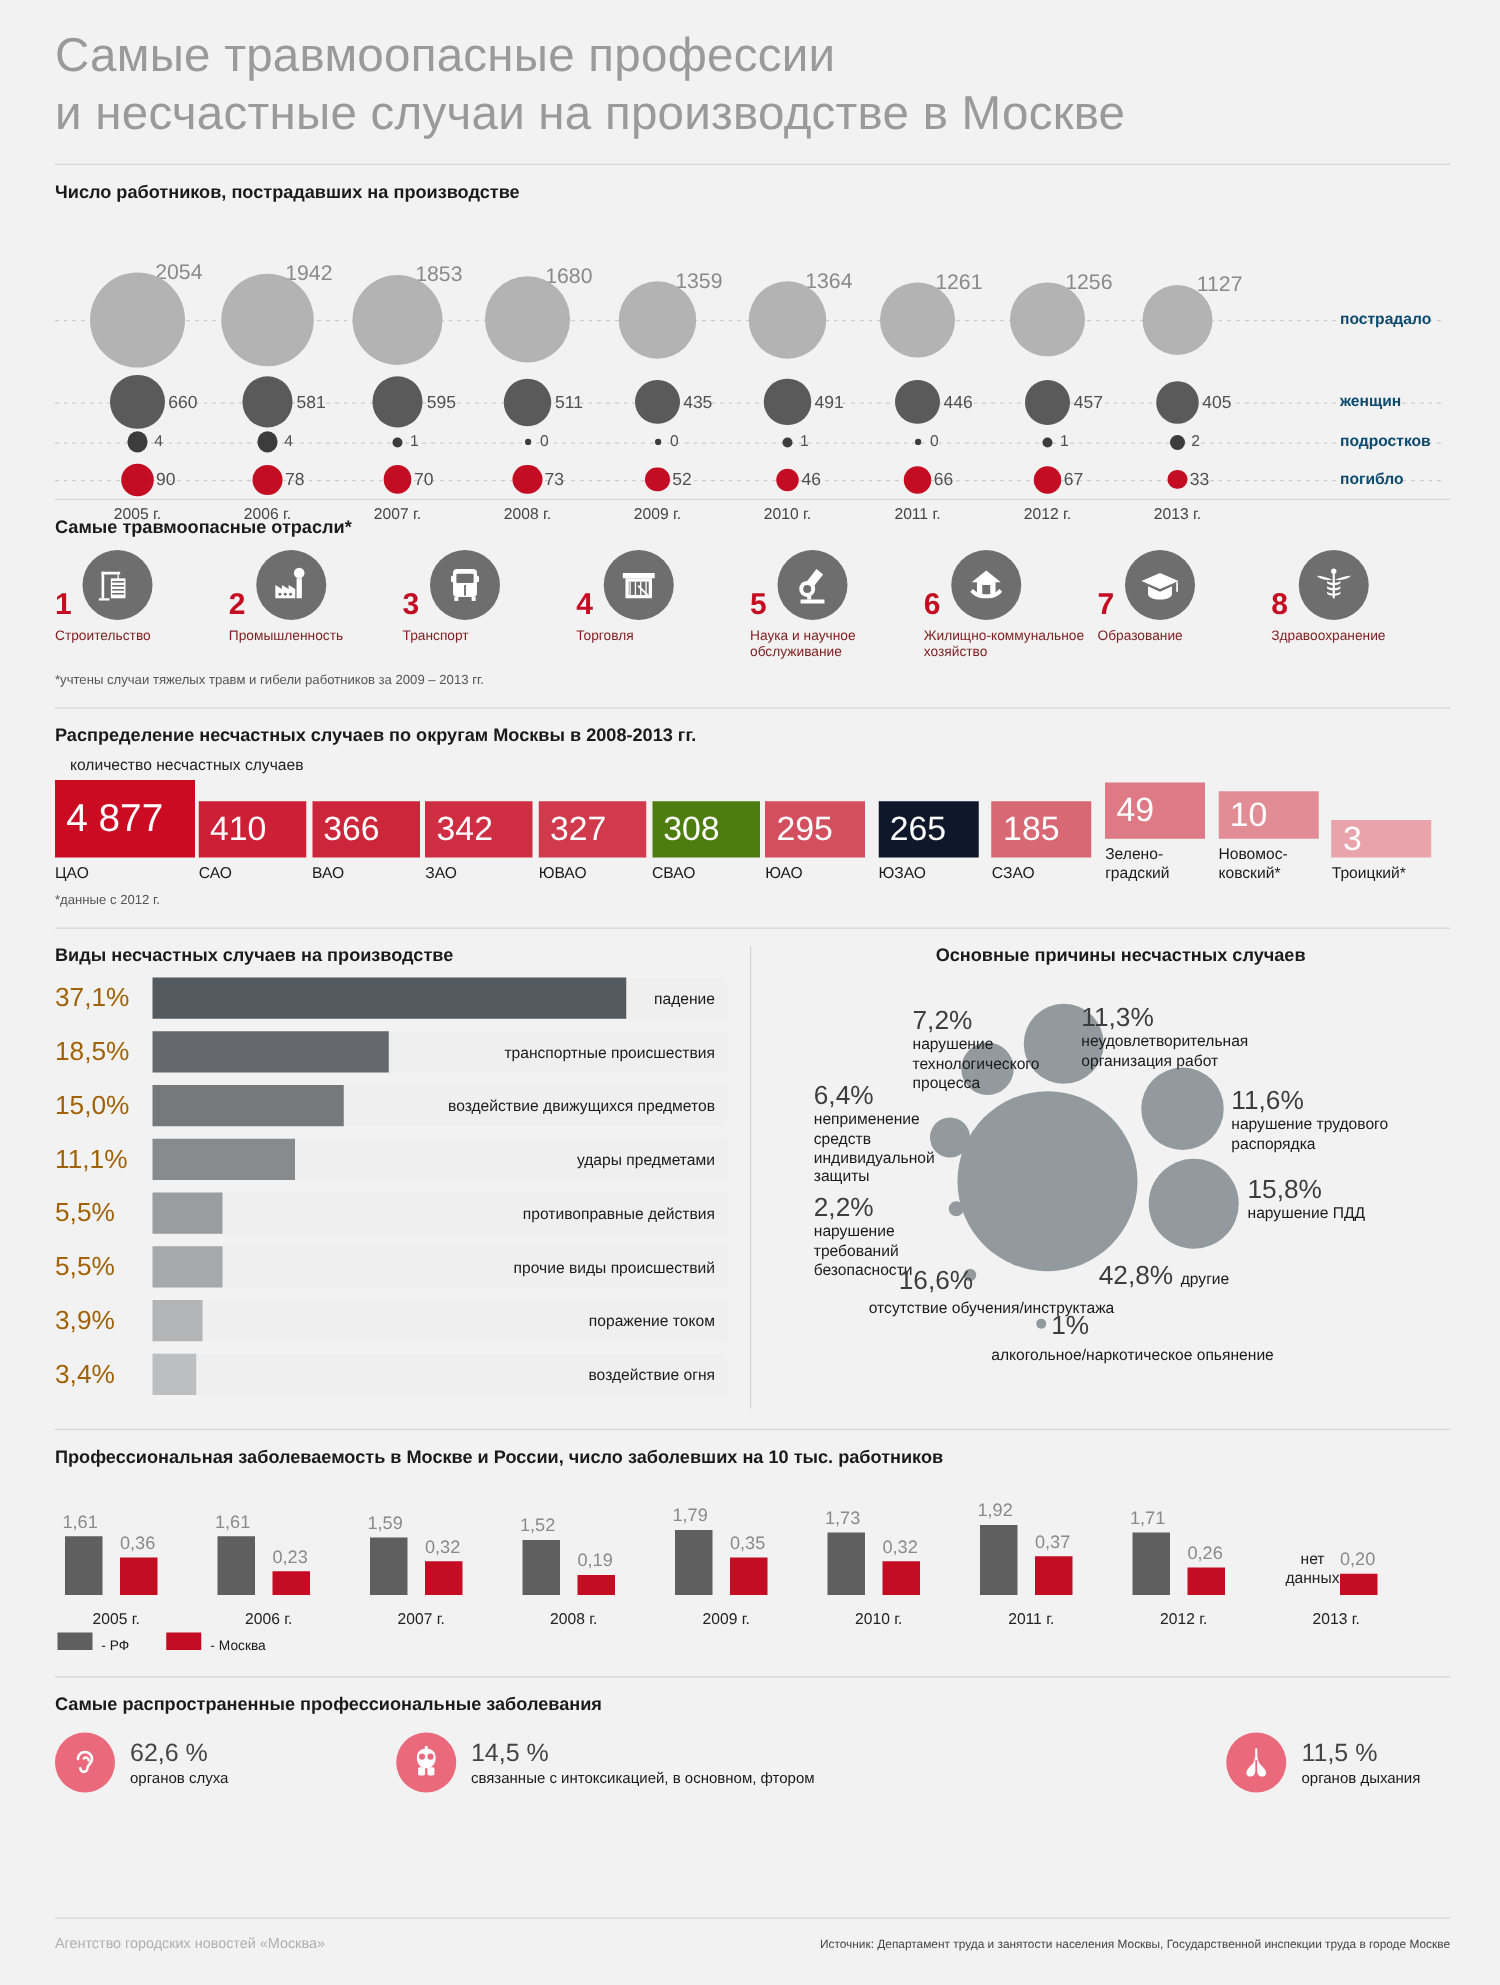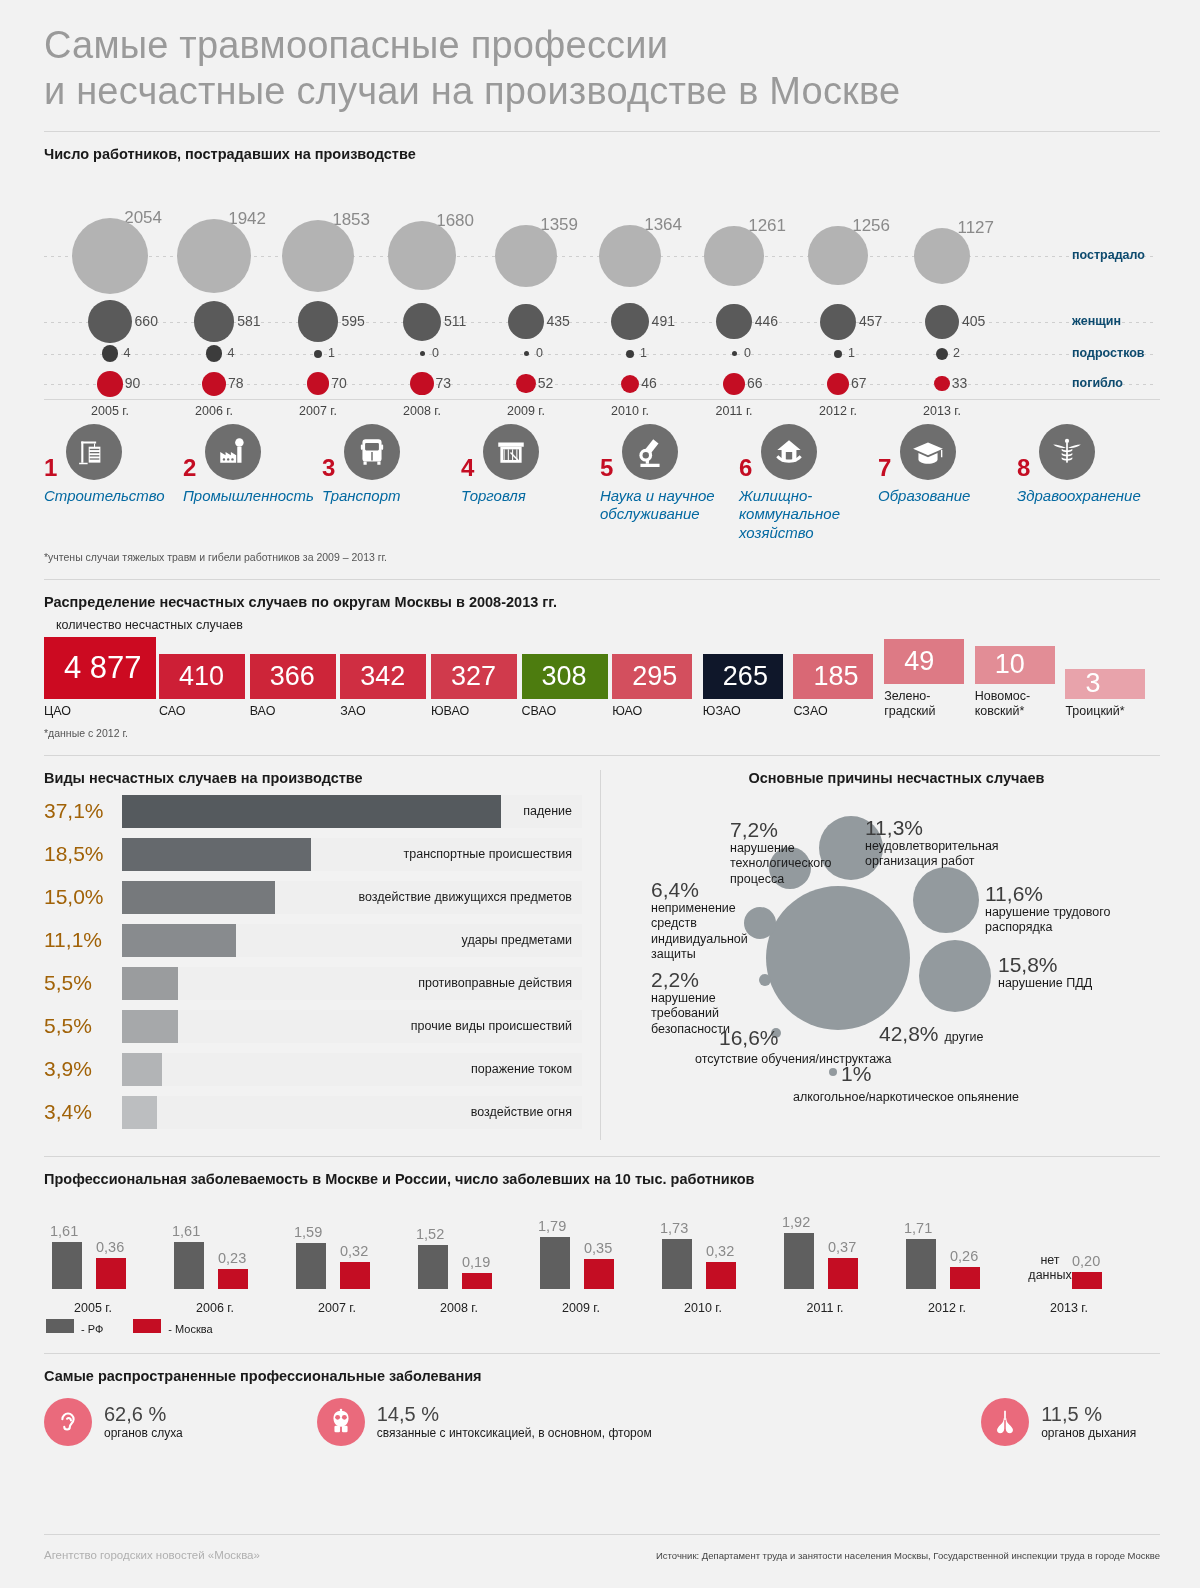--- a/index.html
+++ b/index.html
@@ -46,27 +46,27 @@
   .ind { width:139px; position:relative; }
   .ind-ico {
     width:56px; height:56px; border-radius:50%; background:#6e6e6e;
     position:relative; margin-left:22px; overflow:hidden;
     display:flex; align-items:center; justify-content:center;
   }
   .ind-ico svg { width:34px; height:34px; display:block; }
   .ind-rank {
     position:absolute; left:0px; top:30px; font-size:24px; font-weight:bold; color:#c40d23;
   }
-  .ind-name { margin-top:7px; font-size:15px; color:#0369a1; line-height:1.25;font-style:italic; }
+  .ind-name { margin-top:7px; font-size:11px; color:#7f1d1d; line-height:1.25; }
 
   
   .dist-sub { font-size:12.5px; color:#222; margin:8px 0 5px 12px; }
   .dists { display:flex; align-items:flex-end; }
   .dcol { width:93px; }
-  .dbar { color:#fff; display:flex; align-items:center; padding-left:20px; }
+  .dbar { color:#fff; display:flex; align-items:center; padding-left:9px; }
   .dbar span { font-size:27px; font-weight:300; }
   .dcol.first .dbar span { font-size:31px; }
   .dname { font-size:12.5px; color:#1a1a1a; margin-top:5px; line-height:1.2; }
 
   
   .two-col { display:flex; padding:14px 0 0 0; }
   .col-left { width:600px; padding:0 18px 0 44px; }
   .col-right { width:600px; padding:0 40px 0 32px; border-left:1px solid #d6d6d6; }
   .tbar-row { display:flex; align-items:center; height:43px; }
   .tbar-pct { width:78px; font-size:21px; color:#a16207; font-weight:300; }
@@ -213,20 +213,21 @@
         <div class="vyear" style="left:846px;top:236px">2013 г.</div>
         <div class="rowlab" style="top:80px">пострадало</div>
         <div class="rowlab" style="top:146px">женщин</div>
         <div class="rowlab" style="top:178px">подростков</div>
         <div class="rowlab" style="top:208px">погибло</div>
       </div>
   </div>
   <div class="rule"></div>
 
   <div class="section">
+    <div class="sec-title">Самые травмоопасные отрасли*</div>
     <div class="inds" id="inds">
     <div class="ind">
       <div class="ind-rank">1</div>
       <div class="ind-ico">
             <svg viewBox="0 0 32 32">
               <g fill="#fff">
                 <path d="M4 6h2v20H4z"></path>
                 <path d="M4 6h14v2H4z"></path>
                 <path d="M16 8h1v4h-1z"></path>
                 <rect x="11" y="11" width="11" height="15"></rect>

